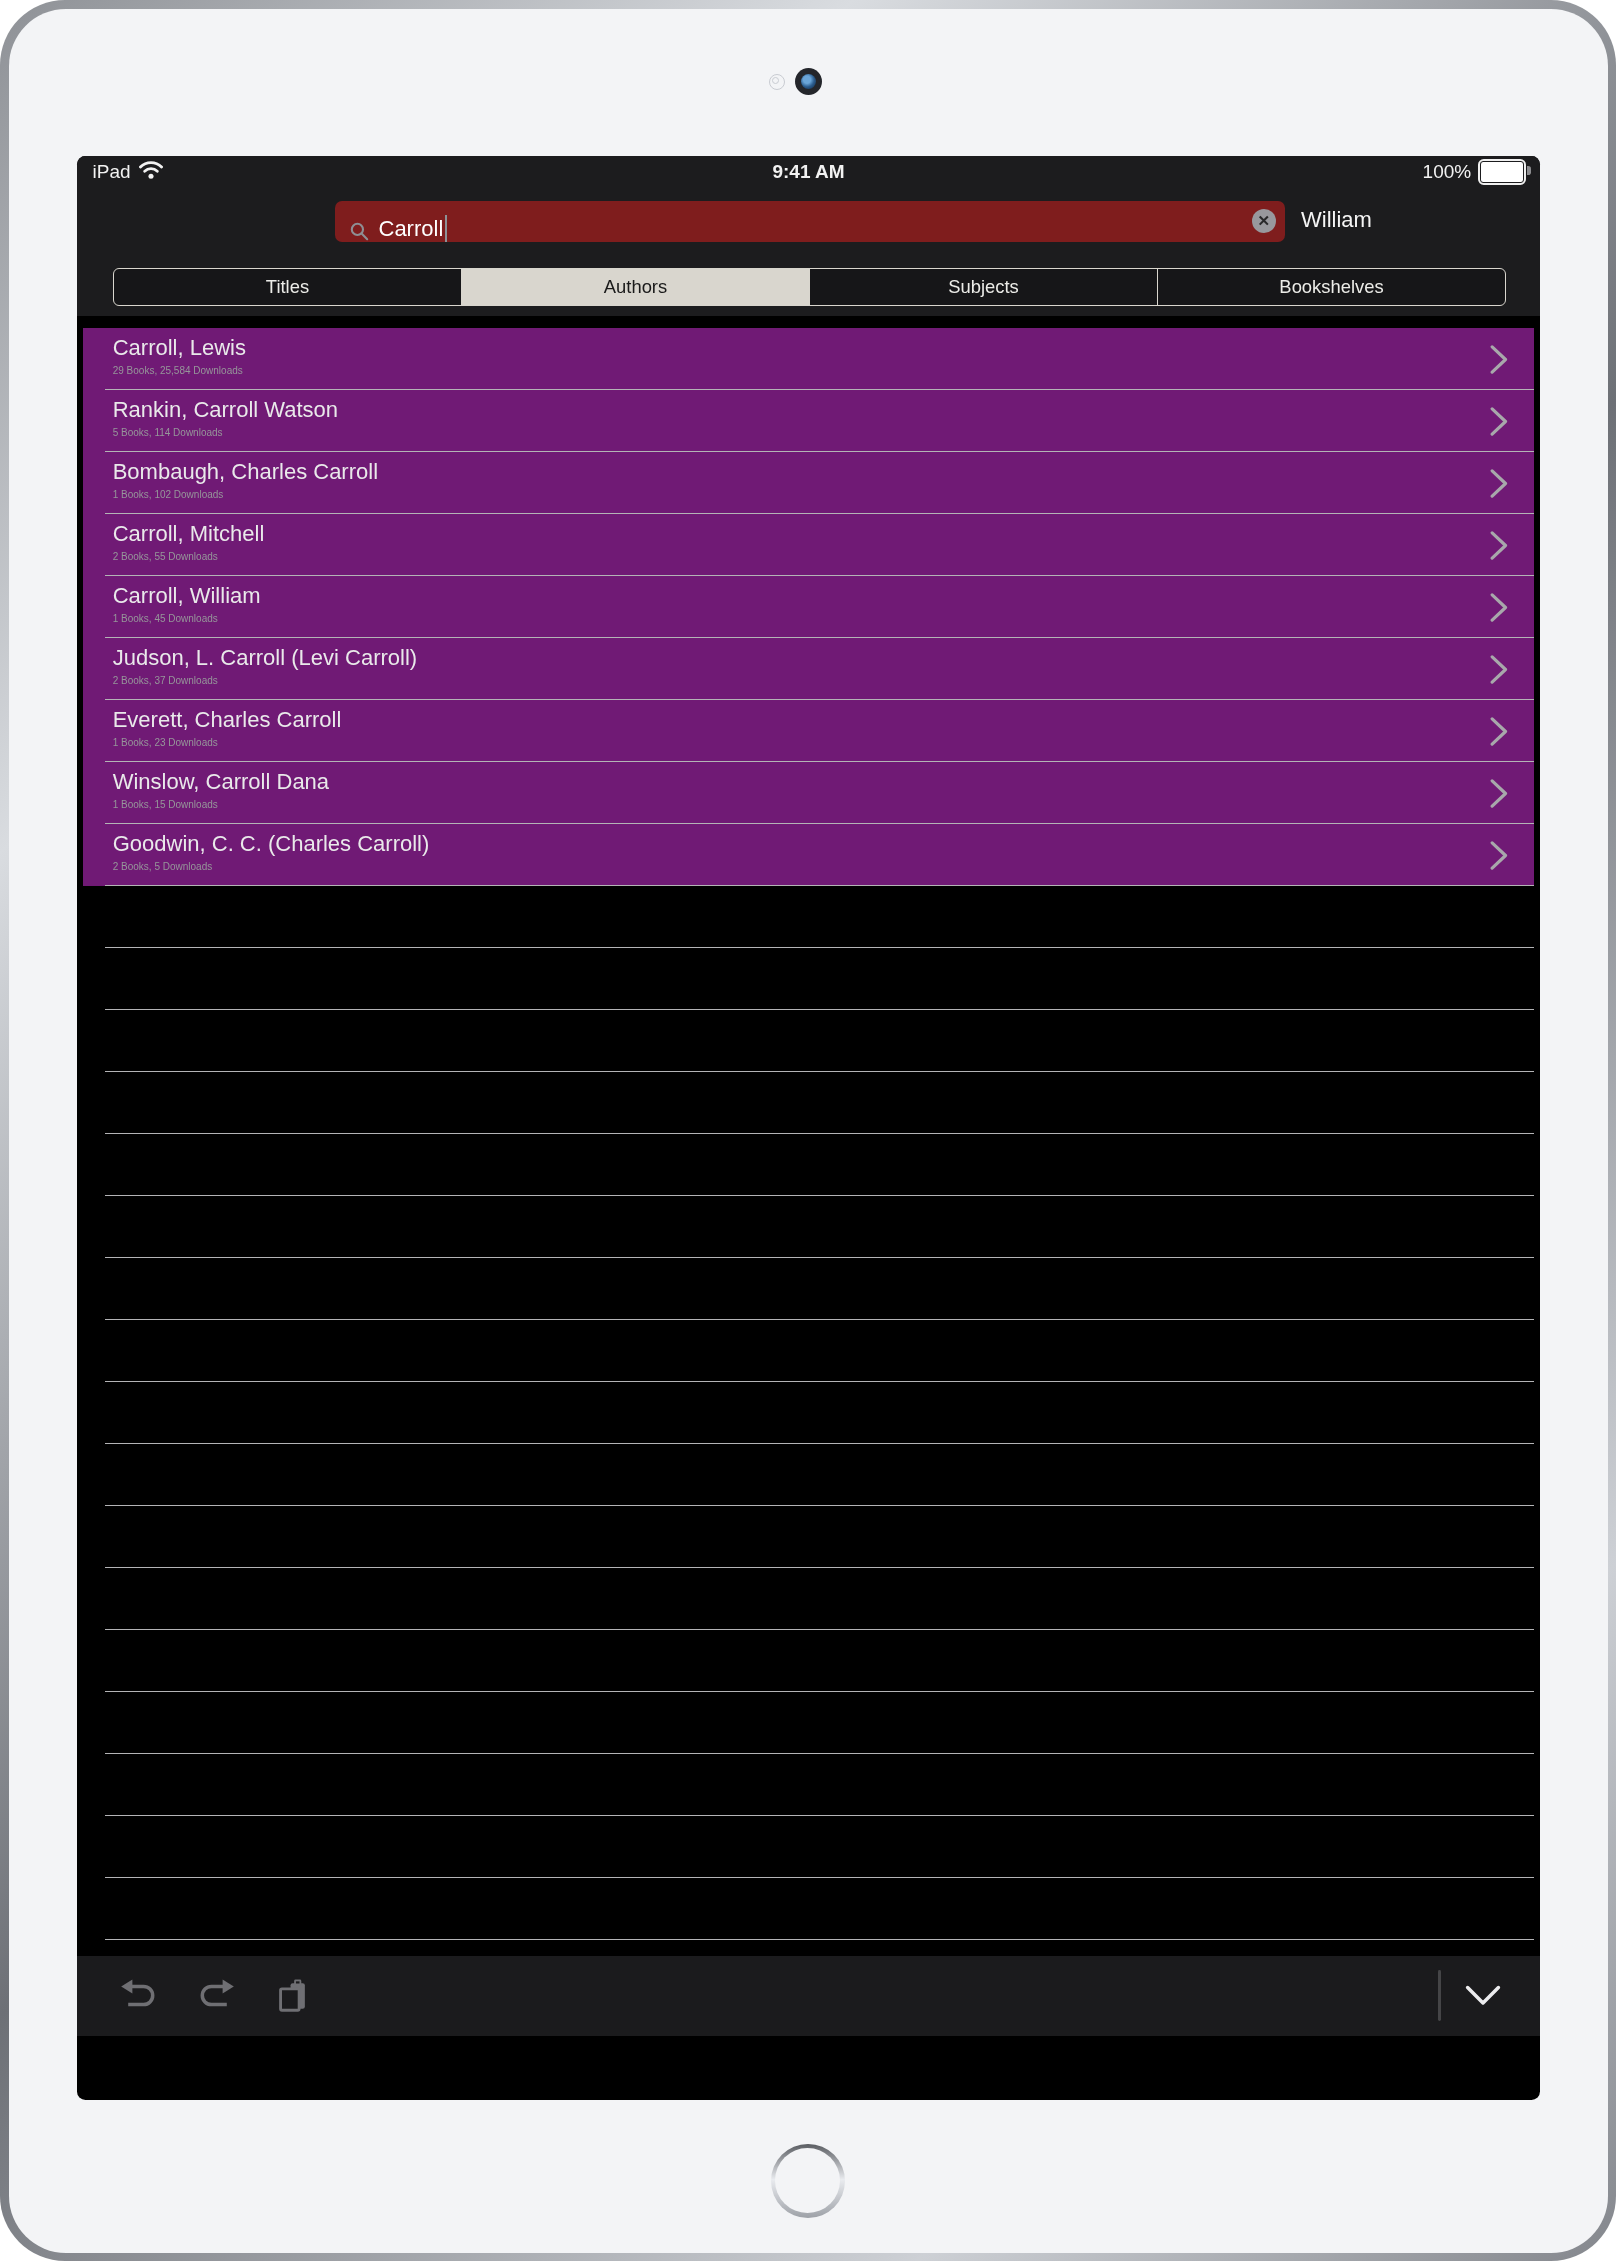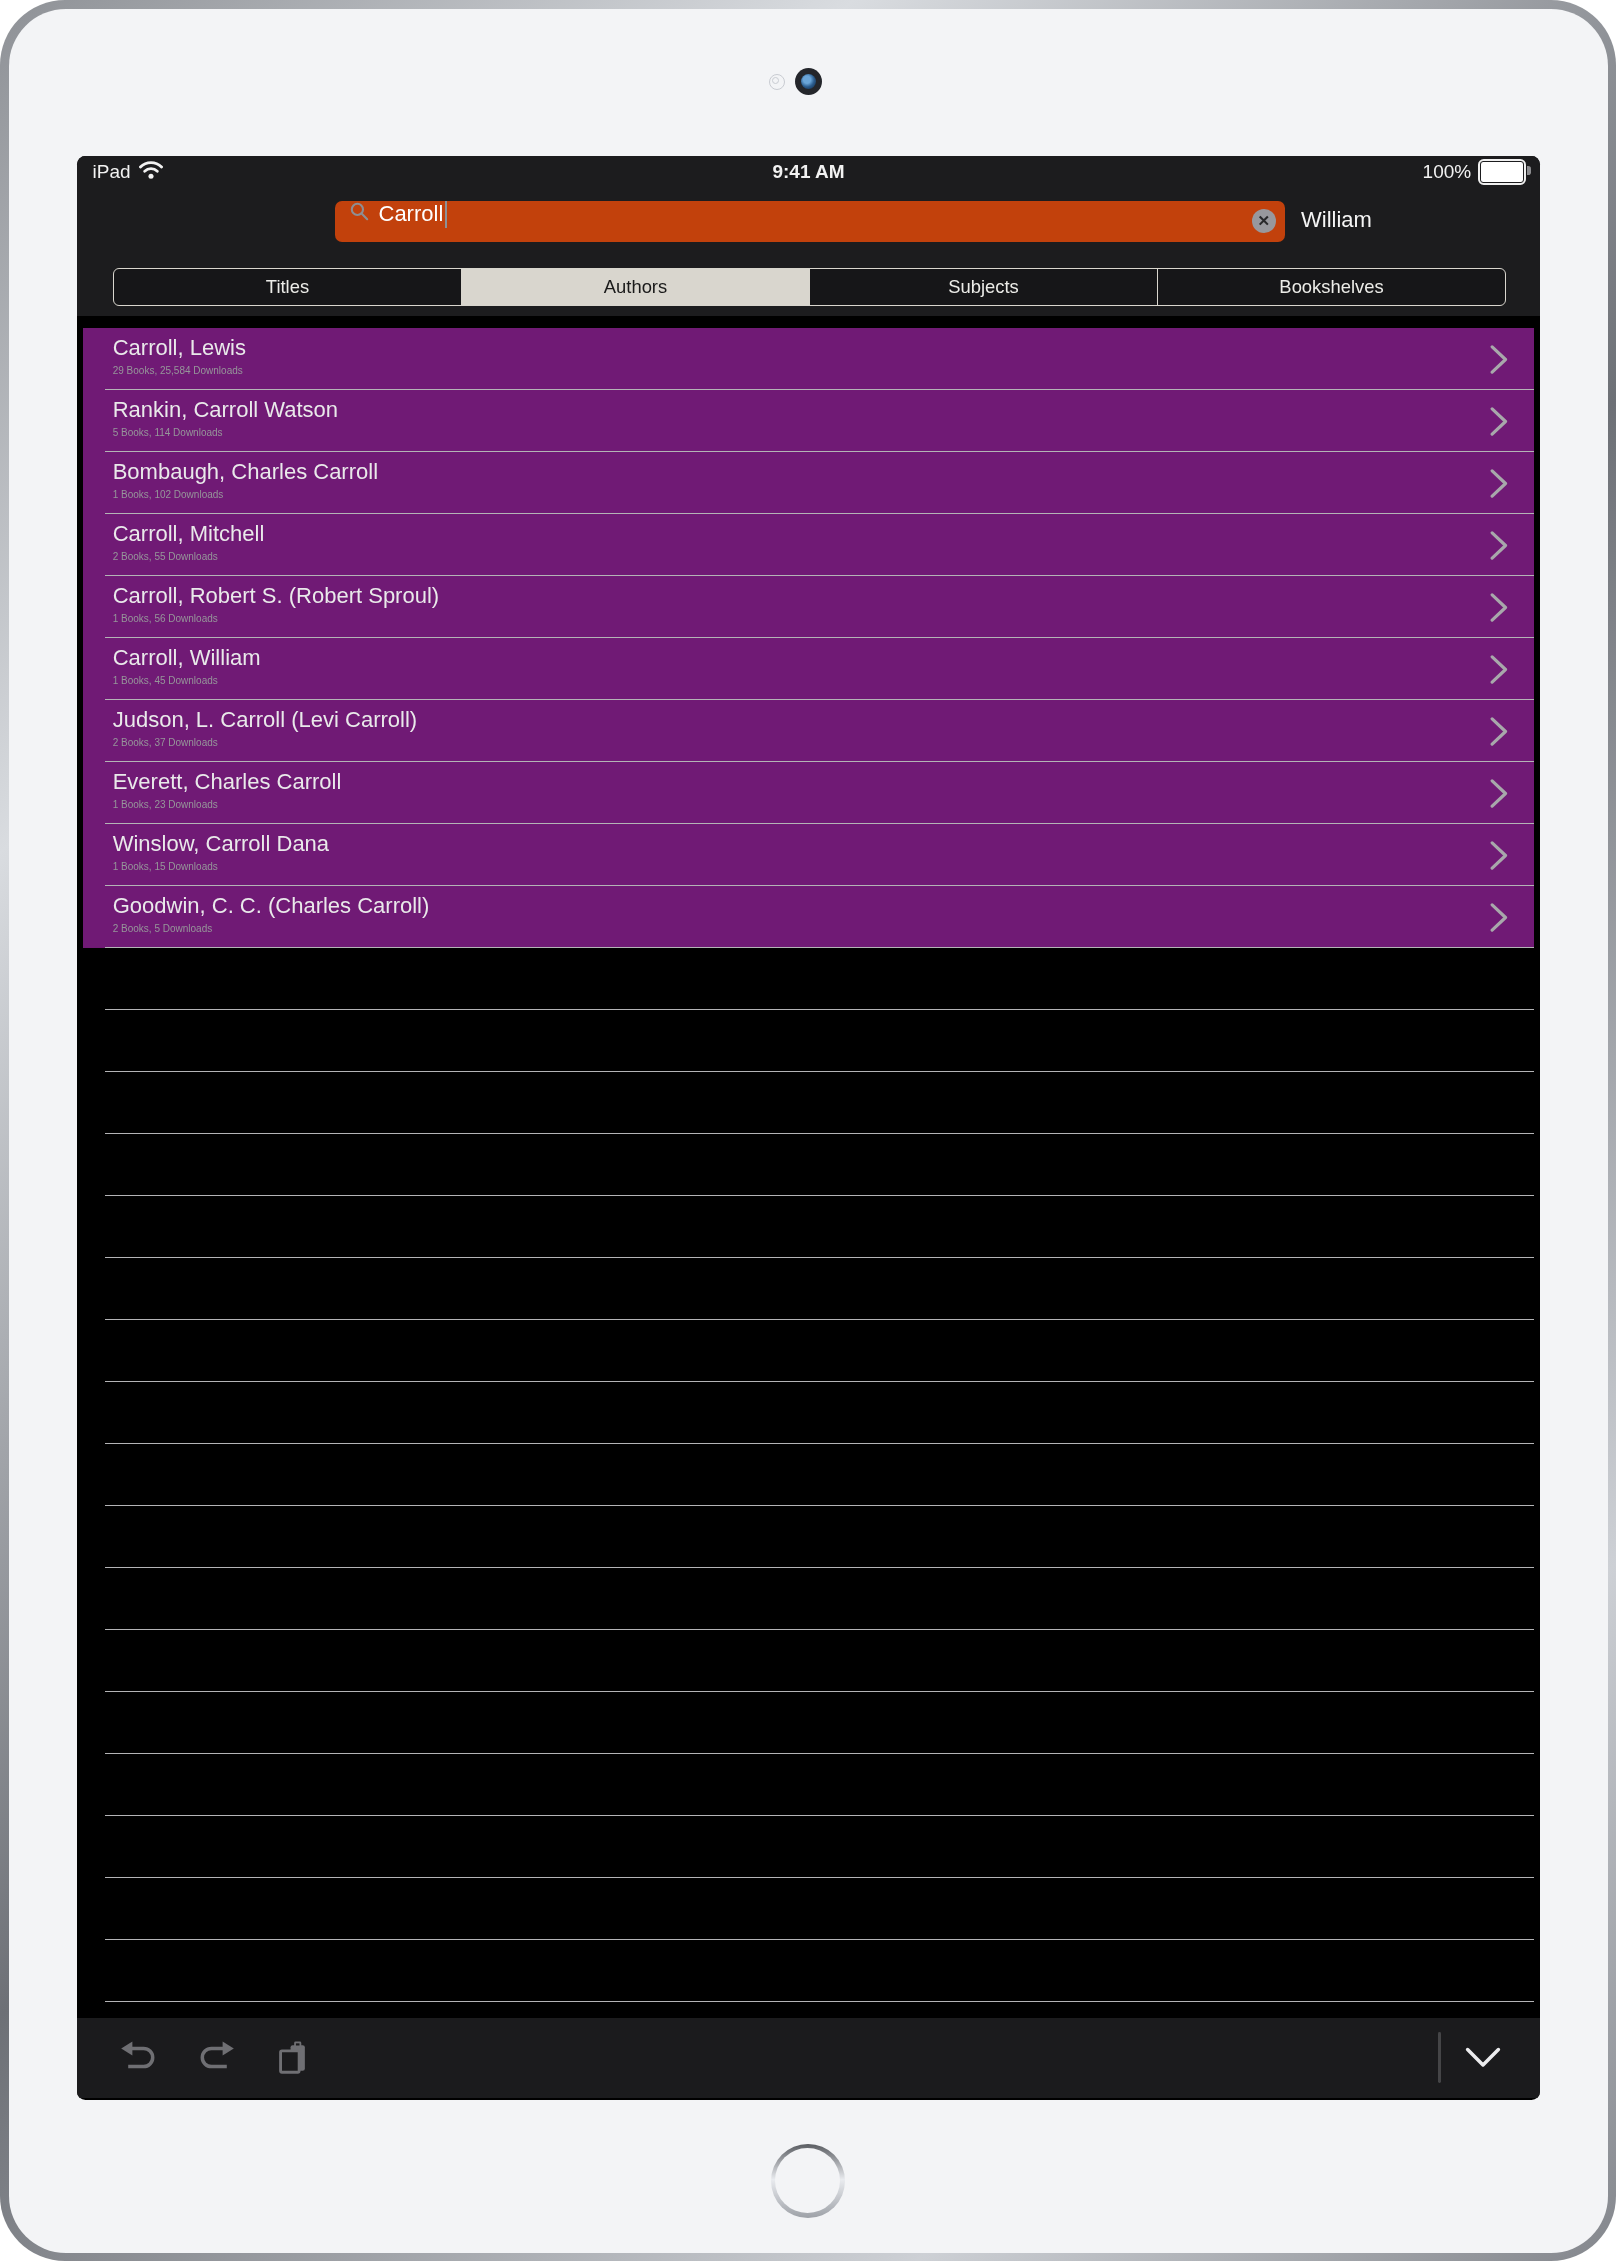--- a/index.html
+++ b/index.html
@@ -26,22 +26,22 @@
   
   .statusbar{position:relative;height:32px;background:#1c1c1e;color:#f2f2f2;font-size:19px;}
   .sb-left{position:absolute;left:15.6px;top:0;height:32px;display:flex;align-items:center;gap:8.5px;}
   .sb-center{position:absolute;left:0;right:0;top:0;height:32px;display:flex;align-items:center;justify-content:center;font-weight:700;}
   .sb-right{position:absolute;right:14px;top:0;height:32px;display:flex;align-items:center;gap:7px;}
   .batt{width:41px;height:20px;border:2.1px solid #f0f0f0;border-radius:5.7px;background:#ffffff;
         background-clip:content-box;padding:1.4px;box-sizing:content-box;position:relative;}
   .batt:after{content:'';position:absolute;right:-7px;top:5.7px;width:4.3px;height:8.5px;border-radius:0 2.8px 2.8px 0;background:#8d8d90;}
   
   .navarea{position:relative;height:128px;background:#1c1c1e;}
-  .searchfield{position:absolute;left:258px;top:12.8px;width:950px;height:41px;background:#c2410c;
-               border-radius:7px;display:flex;align-items:flex-start;color:#ffffff;font-size:22px;}
+  .searchfield{position:absolute;left:258px;top:12.8px;width:950px;height:41px;background:#7f1d1d;
+               border-radius:7px;display:flex;align-items:flex-end;color:#ffffff;font-size:22px;}
   .searchfield .mag{margin-left:14px;display:flex;align-items:center;}
   .searchfield .query{margin-left:8.5px;}
   .cursor{display:inline-block;width:2.1px;height:27px;background:#8e9196;vertical-align:middle;margin-left:1.4px;}
   .clearbtn{position:absolute;right:9.2px;top:8.5px;width:24px;height:24px;border-radius:50%;background:#98989d;
             display:flex;align-items:center;justify-content:center;color:#28282a;font-size:15px;font-weight:700;}
   .cancel{position:absolute;left:1224px;top:19px;font-size:22px;color:#f5f5f5;}
   .tabs{position:absolute;left:36px;top:80px;width:1393px;height:38px;display:flex;
         border:1.4px solid #d9d6ce;border-radius:6px;overflow:hidden;box-sizing:border-box;background:#161618;}
   .tab{flex:1;display:flex;align-items:center;justify-content:center;color:#ecece8;font-size:18.4px;
        border-left:1.4px solid #d9d6ce;}
@@ -147,27 +147,20 @@
               </svg></span>
         </div>
         <div class="row">
           <span class="name">Carroll, Mitchell</span>
           <span class="details">2 Books, 55 Downloads</span>
           <span class="chev"><svg width="18.4" height="31" viewBox="0 0 26 44">
                 <polyline points="3,4 22,22 3,40" fill="none" stroke="#a8a8ab" stroke-width="4.5" stroke-linecap="round" stroke-linejoin="round"></polyline>
               </svg></span>
         </div>
         <div class="row">
-          <span class="name">Carroll, Robert S. (Robert Sproul)</span>
-          <span class="details">1 Books, 56 Downloads</span>
-          <span class="chev"><svg width="18.4" height="31" viewBox="0 0 26 44">
-                <polyline points="3,4 22,22 3,40" fill="none" stroke="#a8a8ab" stroke-width="4.5" stroke-linecap="round" stroke-linejoin="round"></polyline>
-              </svg></span>
-        </div>
-        <div class="row">
           <span class="name">Carroll, William</span>
           <span class="details">1 Books, 45 Downloads</span>
           <span class="chev"><svg width="18.4" height="31" viewBox="0 0 26 44">
                 <polyline points="3,4 22,22 3,40" fill="none" stroke="#a8a8ab" stroke-width="4.5" stroke-linecap="round" stroke-linejoin="round"></polyline>
               </svg></span>
         </div>
         <div class="row">
           <span class="name">Judson, L. Carroll (Levi Carroll)</span>
           <span class="details">2 Books, 37 Downloads</span>
           <span class="chev"><svg width="18.4" height="31" viewBox="0 0 26 44">

